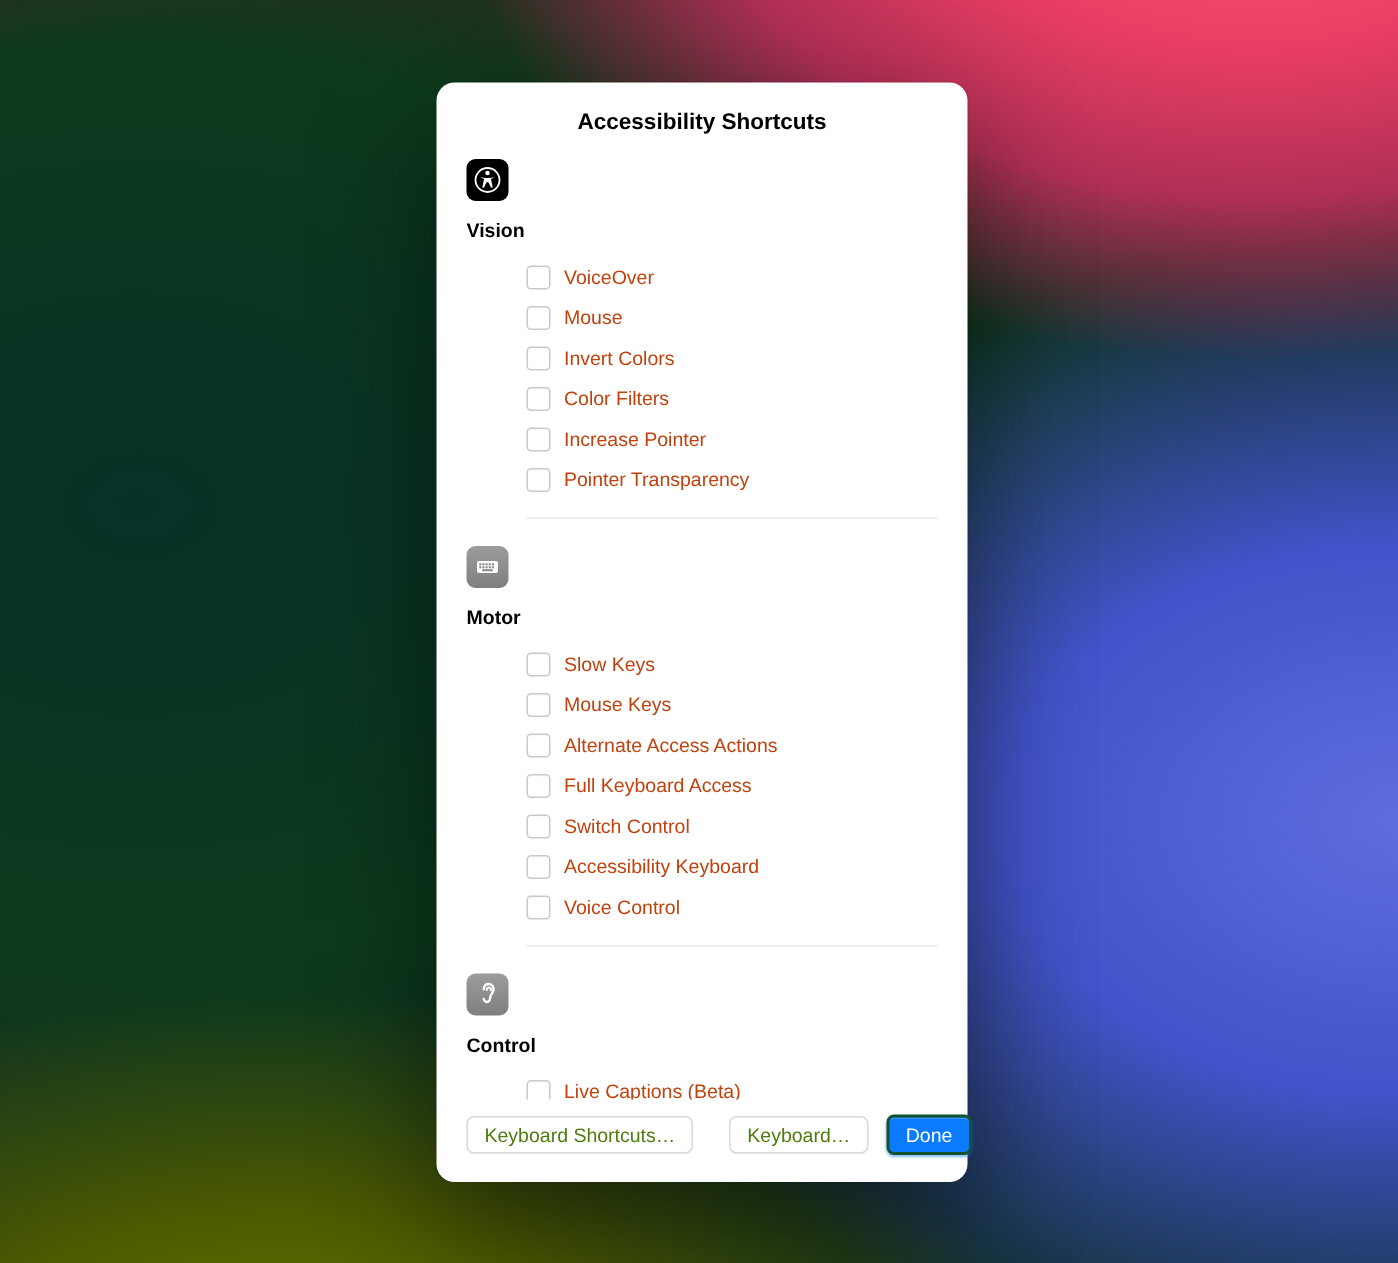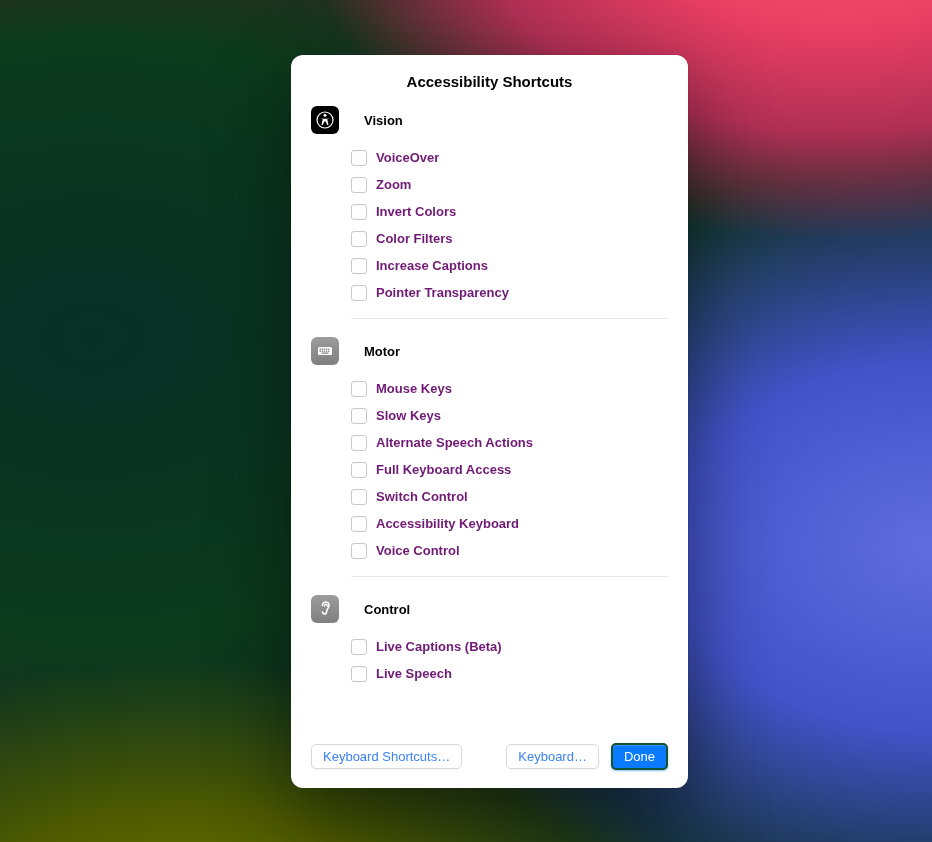--- a/index.html
+++ b/index.html
@@ -18,21 +18,21 @@
       radial-gradient(120% 80% at 90% -10%, #ff5a6f 0%, #e73d63 18%, #b02f55 32%, rgba(176,47,85,0) 48%),
       radial-gradient(140% 110% at 100% 65%, #5f6dde 0%, #4252c8 20%, rgba(66,82,200,0) 42%),
       radial-gradient(120% 70% at 20% 110%, #6b7b00 0%, #4d5a00 20%, rgba(77,90,0,0) 45%),
       radial-gradient(80% 60% at 10% 40%, #073027 0%, #0c3a1c 60%, rgba(12,58,28,0) 100%),
       linear-gradient(135deg, #651524 0%, #0f2e22 45%, #0a2c20 100%);
   }
   .modal {
     position: absolute;
     left: 291px;
     top: 55px;
-    width: 397px;
+    width: 354px;
     height: 733px;
     background: #fff;
     border-radius: 12px;
     box-shadow: 0 30px 80px rgba(0,0,0,0.45), 0 0 0 1px rgba(0,0,0,0.05);
     display: flex;
     flex-direction: column;
   }
   .title {
     text-align: center;
     font-size: 15px;
@@ -44,23 +44,24 @@
   .content {
     padding: 0 20px;
     overflow: hidden;
     flex: 1;
   }
   .section {
     margin-bottom: 4px;
   }
   .section-header {
     display: flex;
-    align-items: center;
-    gap: 25px;
+    align-items: flex-start;
+    gap: 12px;
     margin-bottom: 10px;
+    flex-direction: column;
   }
   .section-icon {
     width: 28px;
     height: 28px;
     border-radius: 6px;
     display: flex;
     align-items: center;
     justify-content: center;
     flex-shrink: 0;
   }
@@ -82,22 +83,21 @@
     width: 14px;
     height: 14px;
     border-radius: 3px;
     border: 1px solid #c9c9c9;
     background: #fff;
     box-shadow: inset 0 1px 1px rgba(0,0,0,0.02);
     flex-shrink: 0;
   }
   .option-label {
     font-size: 13px;
-    color: #701a75;
-    font-weight: bold;
+    color: #c2410c;
   }
   .divider {
     height: 1px;
     background: #e7e7e7;
     margin: 12px 0 18px 40px;
   }
   .footer {
     display: flex;
     align-items: center;
     gap: 12px;
@@ -105,21 +105,21 @@
   }
   .spacer { flex: 1; }
   .btn {
     height: 23px;
     padding: 0 11px;
     border-radius: 5px;
     font-size: 13px;
     background: #fff;
     border: 1px solid #d9d9d9;
     box-shadow: 0 1px 1px rgba(0,0,0,0.04);
-    color: #3b82f6;
+    color: #4d7c0f;
     display: flex;
     align-items: center;
     white-space: nowrap;
   }
   .btn-primary {
     background: #0a7aff;
     border: 2px solid #14532d;
     color: #fff;
     font-weight: 400;
     box-shadow: 0 1px 2px rgba(10,122,255,0.5), inset 0 1px 0 rgba(255,255,255,0.2);
@@ -146,33 +146,33 @@
         </div>
         <div class="section-title">Vision</div>
       </div>
       <div class="option-list">
         <div class="option-row">
             <div class="checkbox"></div>
             <span class="option-label">VoiceOver</span>
           </div>
         <div class="option-row">
             <div class="checkbox"></div>
-            <span class="option-label">Zoom</span>
+            <span class="option-label">Mouse</span>
           </div>
         <div class="option-row">
             <div class="checkbox"></div>
             <span class="option-label">Invert Colors</span>
           </div>
         <div class="option-row">
             <div class="checkbox"></div>
             <span class="option-label">Color Filters</span>
           </div>
         <div class="option-row">
             <div class="checkbox"></div>
-            <span class="option-label">Increase Captions</span>
+            <span class="option-label">Increase Pointer</span>
           </div>
         <div class="option-row">
             <div class="checkbox"></div>
             <span class="option-label">Pointer Transparency</span>
           </div>
       </div>
       <div class="divider"></div>
     </div>
 
     <div class="section">
@@ -193,29 +193,29 @@
                 <rect x="12.9" y="9.5" width="1.4" height="1.4"></rect>
               <rect x="6.5" y="11.5" width="7" height="1.3"></rect>
             </g>
           </svg>
         </div>
         <div class="section-title">Motor</div>
       </div>
       <div class="option-list">
         <div class="option-row">
             <div class="checkbox"></div>
+            <span class="option-label">Slow Keys</span>
+          </div>
+        <div class="option-row">
+            <div class="checkbox"></div>
             <span class="option-label">Mouse Keys</span>
           </div>
         <div class="option-row">
             <div class="checkbox"></div>
-            <span class="option-label">Slow Keys</span>
-          </div>
-        <div class="option-row">
-            <div class="checkbox"></div>
-            <span class="option-label">Alternate Speech Actions</span>
+            <span class="option-label">Alternate Access Actions</span>
           </div>
         <div class="option-row">
             <div class="checkbox"></div>
             <span class="option-label">Full Keyboard Access</span>
           </div>
         <div class="option-row">
             <div class="checkbox"></div>
             <span class="option-label">Switch Control</span>
           </div>
         <div class="option-row">

